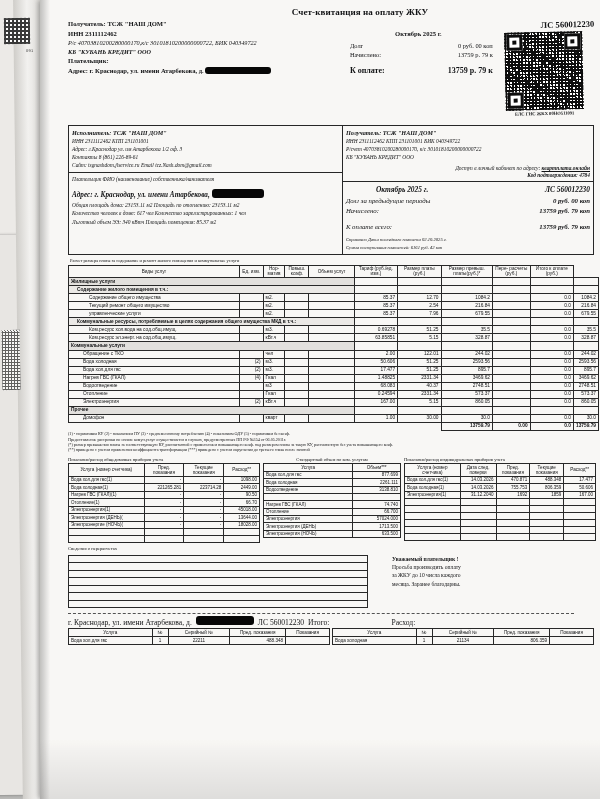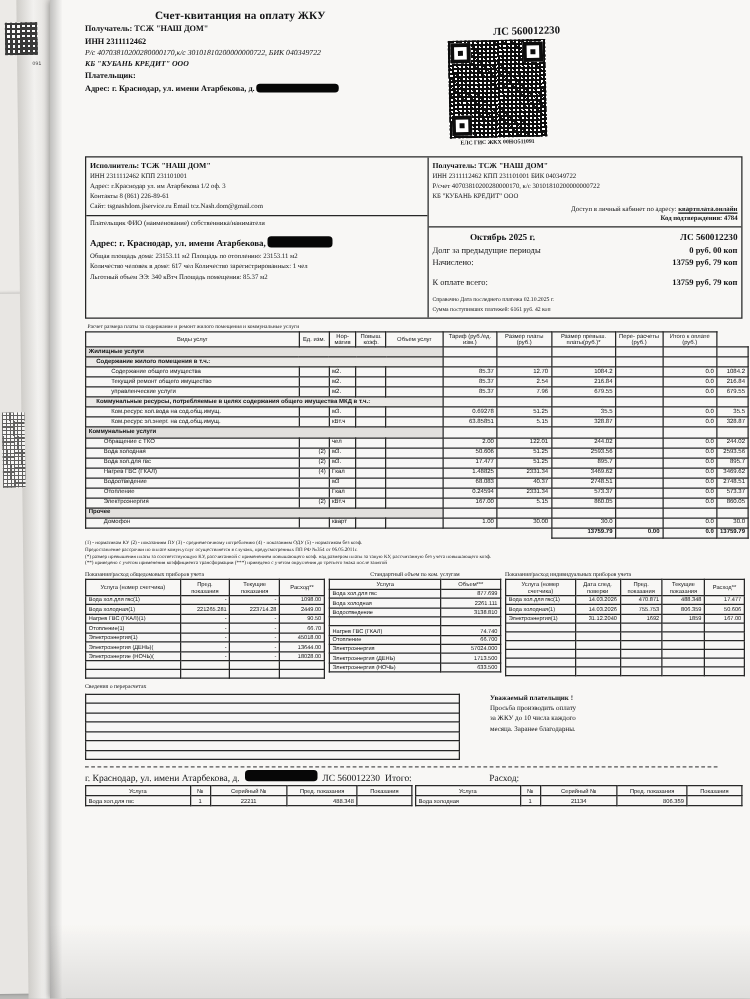--- a/index.html
+++ b/index.html
@@ -53,21 +53,21 @@
     font-size: 5.3px; line-height: 1.22;
     padding: 3px 4px 0 6px;
     filter: contrast(1.04);
   }
   .shadow-l { position:absolute; left:0; top:0; width:10px; height:799px;
     background: linear-gradient(90deg, rgba(0,0,0,.22), rgba(0,0,0,0)); pointer-events:none; }
   .shadow-b { position:absolute; left:0; bottom:0; width:100%; height:60px;
     background: linear-gradient(0deg, rgba(0,0,0,.10), rgba(0,0,0,0)); pointer-events:none; }
 
   
-  .doc-title { font-size:9px; letter-spacing:.1px; margin:4px 0 2px 78px; }
+  .doc-title { text-align:center; font-size:9px; letter-spacing:.1px; margin:4px 0 2px 78px; }
   .hdr { display:flex; align-items:flex-start; }
   .hdr-left { width: 300px; padding-left: 22px; }
   .hdr-mid  { width: 150px; padding-top: 10px; }
   .hdr-qr   { width: 104px; position:relative; }
 
   .b   { font-weight: bold; }
   .it  { font-style: italic; }
   .l   { margin: 0 0 1.5px 0; }
   .f6  { font-size: 6.2px; }
   .f65 { font-size: 6.6px; }
@@ -89,21 +89,21 @@
   .qr-eye { position:absolute; width:16px; height:16px; border:3px solid #111; background:#fff; }
   .qr-eye::after{content:"";position:absolute;left:3px;top:3px;width:4px;height:4px;background:#111;}
   .qr-e1{left:2px;top:2px;} .qr-e2{right:2px;top:2px;} .qr-e3{left:2px;bottom:2px;}
   .qr-cap { font-size:4.6px; font-weight:bold; text-align:center; transform: rotate(-1.3deg); margin-top:1px;}
 
   .amt-row { display:flex; justify-content:space-between; font-size:6.4px; margin-bottom:1.5px; }
   .amt-row.big { font-size:8px; font-weight:bold; margin-top:7px; }
   .amt-row .lbl { padding-left:6px; }
 
   
-  .info-wrap { display:flex; margin:8px 2px 0 22px; border:.7px solid #2a2a2a; }
+  .info-wrap { display:flex; margin:8px 2px 0 22px; border:.7px solid #2a2a2a;font-style:italic; }
   .info-l { width: 276px; border-right:.7px solid #2a2a2a; }
   .info-r { width: 252px; }
   .cell { border-bottom:.7px solid #2a2a2a; padding:2.5px 3px; }
   .cell:last-child { border-bottom: none; }
   .nb { border-bottom:none; }
 
   .payer-box { min-height:38px; }
   .addr-big { font-size:7.2px; font-weight:bold; margin:6px 0 3px 0; }
 
   .kv { display:flex; justify-content:space-between; font-size:6.8px; margin-bottom:2px; }
@@ -178,20 +178,35 @@
         <div class="l f6 it">Р/с 40703810200280000170,к/с 30101810200000000722, БИК 040349722</div>
         <div class="l f6 it b">КБ "КУБАНЬ КРЕДИТ" ООО</div>
         <div class="l f65 b">Плательщик:</div>
         <div class="l f65 b">
           <span>Адрес:</span>
           <span>г. Краснодар, ул. имени  Атарбекова, д.</span>
           <span class="redact" style="width:66px"></span>
         </div>
       </div>
 
+      <div class="hdr-mid">
+        <div style="text-align:center;font-weight:bold;font-size:6.6px;margin-bottom:4px;">Октябрь 2025 г.</div>
+        <div class="amt-row">
+          <span class="lbl">Долг</span>
+          <span>0 руб. 00 коп</span>
+        </div>
+        <div class="amt-row">
+          <span class="lbl">Начислено:</span>
+          <span>13759 р. 79 к</span>
+        </div>
+        <div class="amt-row big">
+          <span class="lbl">К оплате:</span>
+          <span>13759 р. 79 к</span>
+        </div>
+      </div>
 
       <div class="hdr-qr">
         <div class="lsnum b">ЛС 560012230</div>
         <div class="qrbox">
           <span class="qr-eye qr-e1"></span>
           <span class="qr-eye qr-e2"></span>
           <span class="qr-eye qr-e3"></span>
         </div>
         <div class="qr-cap">ЕЛС ГИС ЖКХ 00НО511091</div>
       </div>

